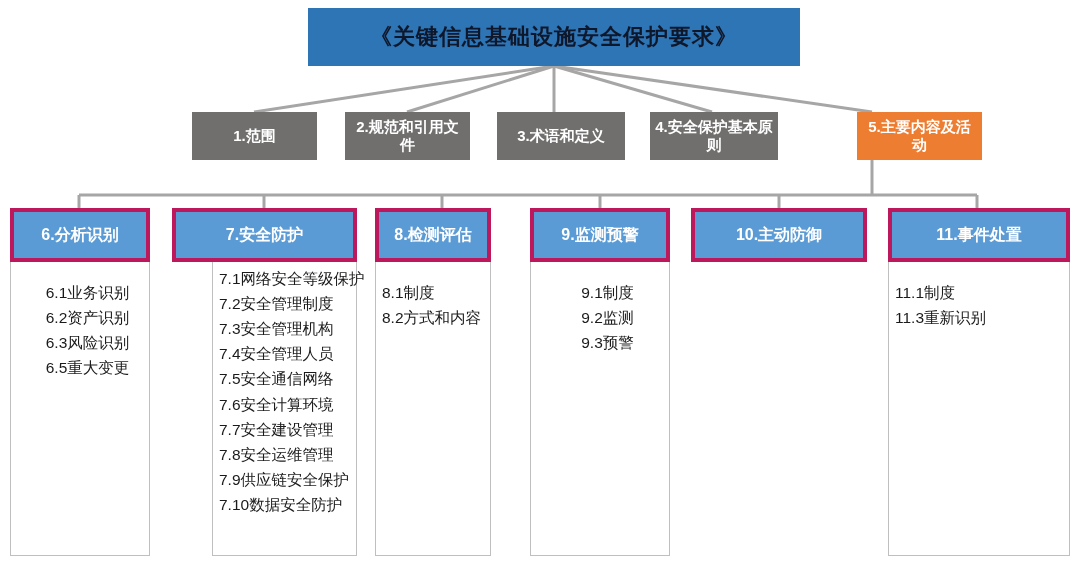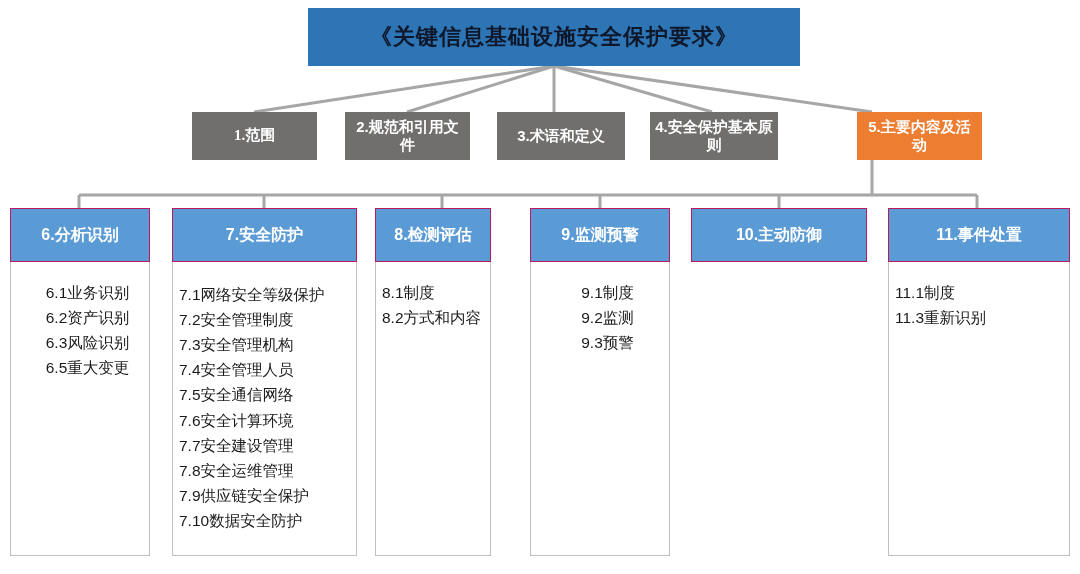--- a/index.html
+++ b/index.html
@@ -74,21 +74,21 @@
   
   .col-card {
     position: absolute;
     top: 208px;
     bottom: 18px;
     box-sizing: border-box;
   }
   .col-head {
     height: 54px;
     background: #5B9BD5;
-    border: 1px solid #be185d;
+    border: 4px solid #be185d;
     box-sizing: border-box;
     display: flex;
     align-items: center;
     justify-content: center;
   }
   .col-head .col-head-text {
     color: #ffffff;
     font-size: 16px;
     font-weight: bold;
     text-align: center;
@@ -99,21 +99,21 @@
     left: 0;
     right: 0;
     top: 54px;
     bottom: 0;
     background: #ffffff;
     border: 1px solid #BFBFBF;
     border-top: none;
     box-sizing: border-box;
     padding: 18px 6px 6px 6px;
   }
-  .col-body.pad-tight { padding-top: 20px; }
+  .col-body.pad-tight { padding-top: 4px; margin-left: 40px; }
   .col-item {
     font-size: 15.5px;
     line-height: 1.62;
     color: #1a1a1a;
     white-space: nowrap;
   }
   .col-body.center-items { text-align: center; padding-left: 21px; }
   .col-body.left-items   { text-align: left; }
 </style>
 </head>
@@ -140,21 +140,21 @@
       <line x1="600" y1="195" x2="600" y2="208"></line>
       <line x1="779" y1="195" x2="779" y2="208"></line>
       <line x1="977" y1="195" x2="977" y2="208"></line>
     </g>
   </svg>
 
   <div class="title-box">
     <span class="title-text">《关键信息基础设施安全保护要求》</span>
   </div>
 
-  <div class="sec-box sec-gray" style="left:192px; width:125px;font-family:Liberation Serif, serif;">
+  <div class="sec-box sec-gray" style="left:192px; width:125px;">
     <span class="sec-text">1.范围</span>
   </div>
 
   <div class="sec-box sec-gray" style="left:345px; width:125px;">
     <span class="sec-text">2.规范和引用文件</span>
   </div>
 
   <div class="sec-box sec-gray" style="left:497px; width:128px;">
     <span class="sec-text">3.术语和定义</span>
   </div>

